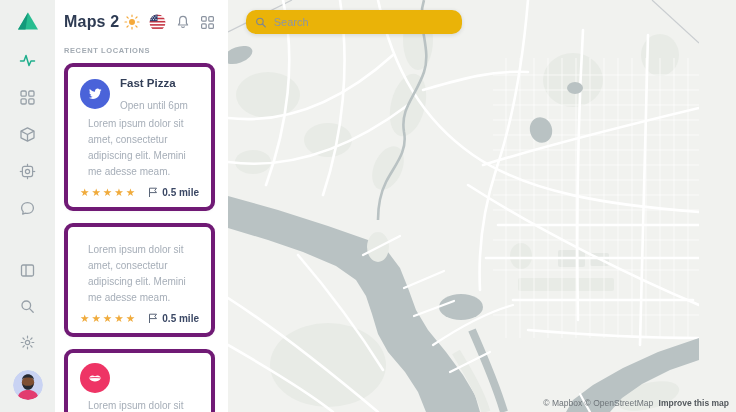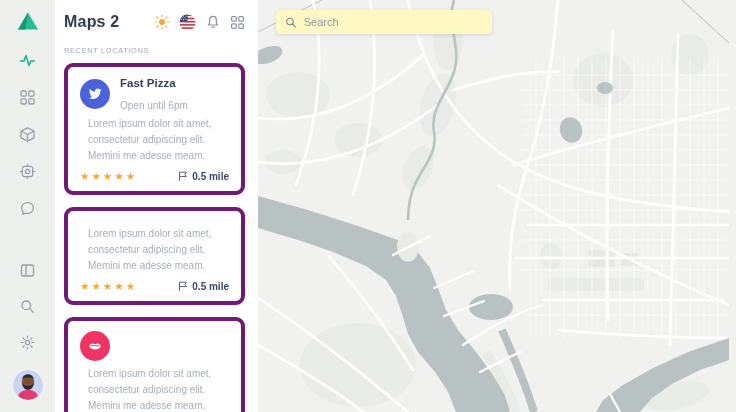--- a/index.html
+++ b/index.html
@@ -8,41 +8,41 @@
 
   
   .rail { width:55px; height:412px; background:#eef0ee; display:flex; flex-direction:column; align-items:center; padding:10px 0 12px; flex-shrink:0; }
   .rail .logo { margin-bottom:16px; cursor:pointer; }
   .rail-nav { display:flex; flex-direction:column; align-items:center; gap:20px; }
   .rail-bottom { margin-top:auto; display:flex; flex-direction:column; align-items:center; gap:19px; }
   .rail-ic { width:17px; height:17px; display:block; cursor:pointer; }
   .avatar { width:30px; height:30px; border-radius:50%; overflow:hidden; cursor:pointer; }
 
   
-  .panel { width:203px; height:412px; background:#ffffff; flex-shrink:0; display:flex; flex-direction:column; }
+  .panel { width:173px; height:412px; background:#ffffff; flex-shrink:0; display:flex; flex-direction:column; }
   .panel-header { display:flex; align-items:center; justify-content:space-between; padding:13px 13px 0 9px; }
   .panel-title { font-size:16px; font-weight:bold; color:#2e3b53; letter-spacing:.2px; }
   .hicons { display:flex; align-items:center; gap:9px; }
   .hicons svg { display:block; cursor:pointer; }
-  .section-label { font-size:7.5px; font-weight:normal; letter-spacing:.6px; color:#a3abb3; padding:15px 0 8px 9px; }
+  .section-label { font-size:7.5px; font-weight:bold; letter-spacing:.6px; color:#a3abb3; padding:15px 0 8px 9px; }
   .cards { padding:0 13px 0 9px; overflow:hidden; flex:1; }
   .card { background:#fff; border:4px solid #701a75; border-radius:9px; padding:10px 12px 9px; margin-bottom:12px; box-shadow:0 1px 3px rgba(45,55,70,.04); cursor:pointer; }
   .card-top { display:flex; align-items:center; gap:10px; }
   .badge { width:30px; height:30px; border-radius:50%; flex-shrink:0; display:flex; align-items:center; justify-content:center; }
   .card-name { font-size:11.5px; font-weight:bold; color:#333f58; }
   .card-hours { font-size:10px; color:#a6aeb8; margin-top:11px; }
   .card-desc { font-size:10px; color:#a6aeb8; line-height:1.6; margin:5px 8px 6px; }
   .card-meta { display:flex; align-items:center; justify-content:space-between; }
   .stars { font-size:10.5px; letter-spacing:2px; color:#f0ab3c; }
   .distance { display:flex; align-items:center; gap:4px; font-size:10px; font-weight:bold; color:#3a4764; }
 
   
   .map { position:relative; flex:1; height:412px; background:#f1f2ef; overflow:hidden; }
   .map svg.basemap { position:absolute; left:0; top:0; }
-  .searchbox { position:absolute; left:18px; top:10px; width:216px; height:24px; background:#fef9c3; border-radius:5px; box-shadow:0 1px 4px rgba(30,40,50,.14); display:flex; align-items:center; gap:7px; padding:0 9px; }
+  .searchbox { position:absolute; left:18px; top:10px; width:216px; height:24px; background:#eab308; border-radius:10px; box-shadow:0 1px 4px rgba(30,40,50,.14); display:flex; align-items:center; gap:7px; padding:0 9px; }
   .searchbox input { border:none; outline:none; background:transparent; font-size:11px; color:#4c5564; width:100%; font-family:"Liberation Sans",sans-serif; }
   .searchbox input::placeholder { color:#8d96a3; }
   .attribution { position:absolute; right:7px; bottom:4px; font-size:8.5px; color:#6e7479; }
   .attribution span { cursor:pointer; }
   .attribution .improve { font-weight:bold; color:#53585d; margin-left:3px; }
 </style>
 </head>
 <body>
 
 <div class="rail">
@@ -354,13 +354,18 @@
   <div class="searchbox">
     <svg width="13" height="13" viewBox="0 0 13 13">
       <g fill="none" stroke="#7d8694" stroke-width="1.3" stroke-linecap="round">
         <circle cx="5.4" cy="5.4" r="3.6"></circle>
           <line x1="8.2" y1="8.2" x2="11.4" y2="11.4"></line>
       </g>
     </svg>
     <input type="text" placeholder="Search" style="">
   </div>
 
+  <div class="attribution">
+    <span>© Mapbox</span>
+    <span>© OpenStreetMap</span>
+    <span class="improve">Improve this map</span>
+  </div>
 </div>
 
 </body></html>

